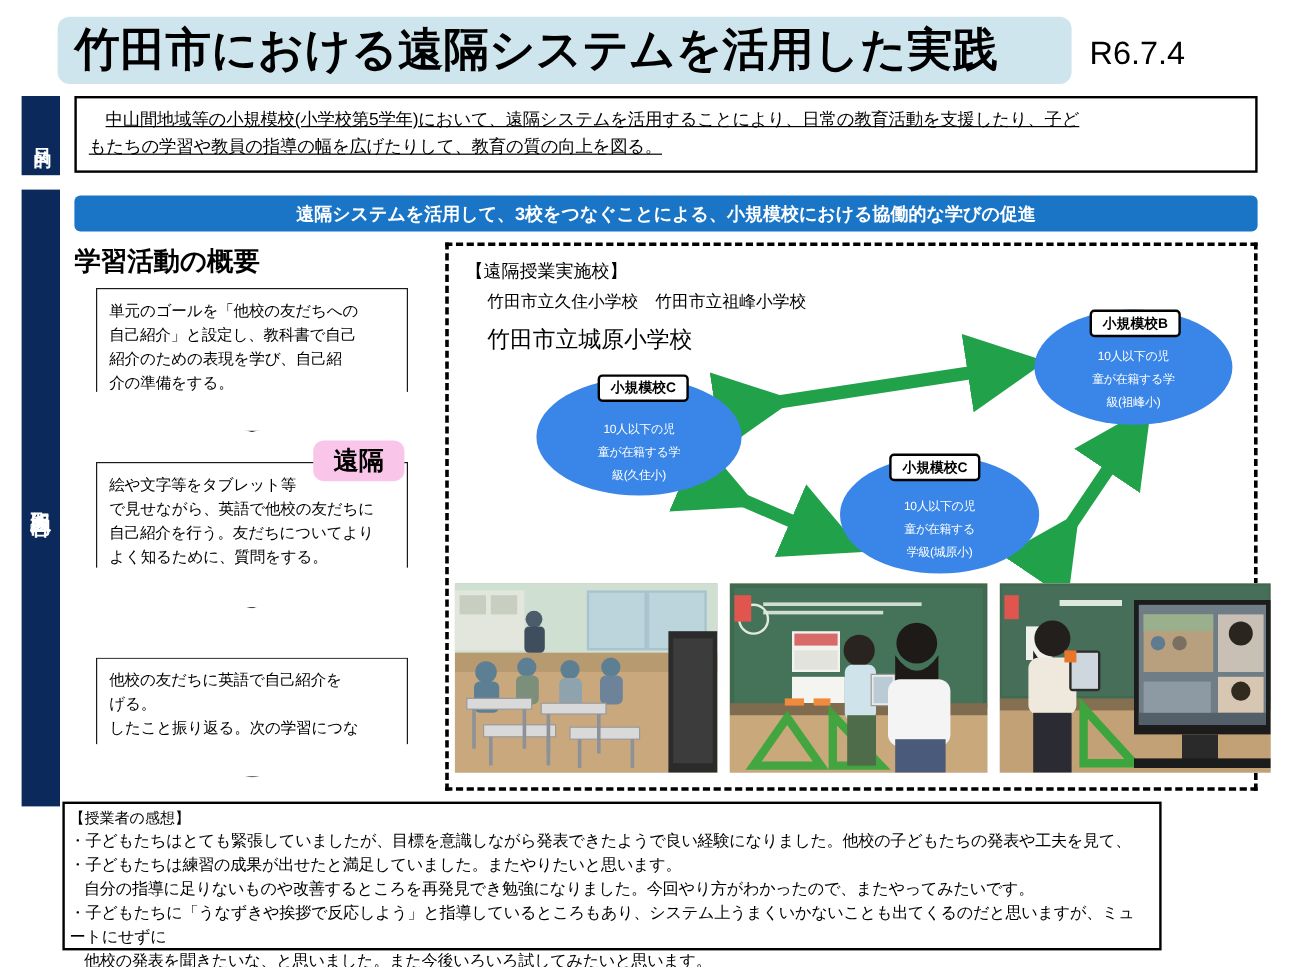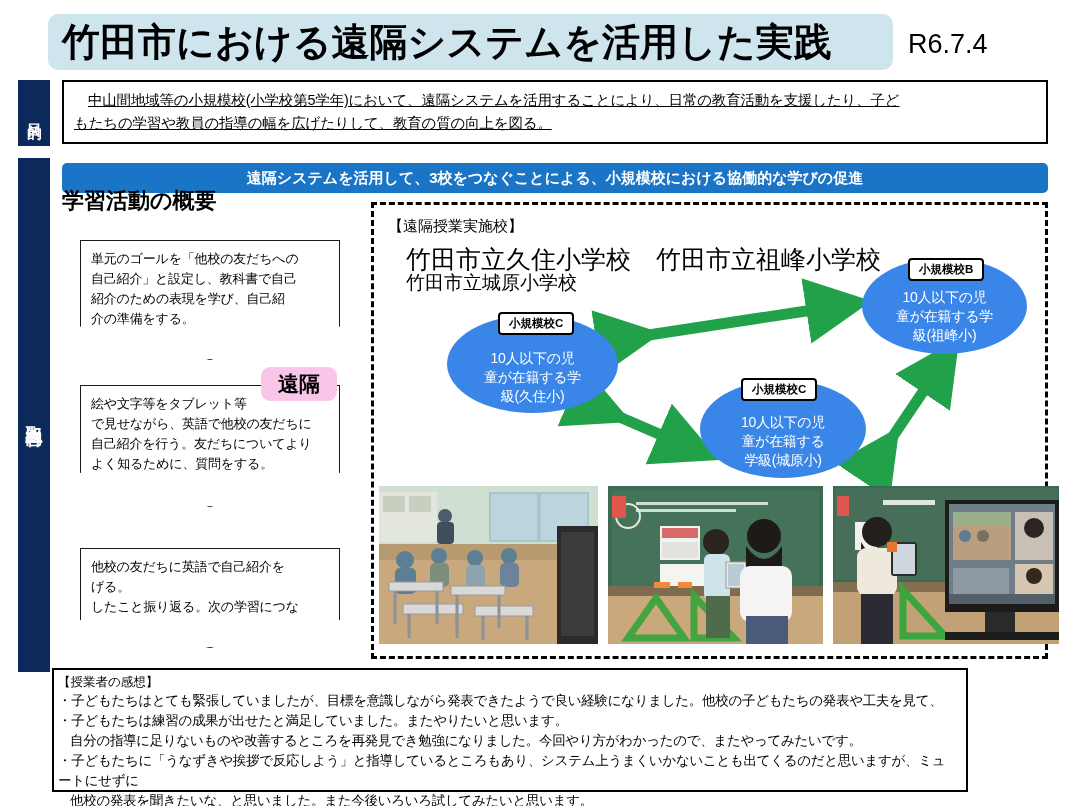--- a/index.html
+++ b/index.html
@@ -47,21 +47,21 @@
   
   .banner{
     position:absolute;left:62px;top:163px;width:986px;height:30px;
     background:#1a75c6;border-radius:5px;color:#fff;
     display:flex;align-items:center;justify-content:center;
     font-size:15px;font-weight:bold;letter-spacing:0px;
   }
 
   
   .sec-head{
-    position:absolute;left:62px;top:186px;
+    position:absolute;left:62px;top:203px;
     font-size:22px;font-weight:bold;letter-spacing:0px;white-space:nowrap;
   }
 
   
   .chev{
     position:absolute;left:80px;width:260px;
     background:#fff;border:1px solid #1a1a1a;box-sizing:border-box;
     -webkit-clip-path:polygon(0 0,100% 0,100% 72%,50% 100%,0 72%);
     clip-path:polygon(0 0,100% 0,100% 72%,50% 100%,0 72%);
   }
@@ -86,30 +86,30 @@
   }
 
   
   .dash-panel{
     position:absolute;left:371px;top:202px;width:677px;height:457px;
     border:3px dashed #000;box-sizing:border-box;background:#fff;
   }
   .impl-head{
     position:absolute;left:388px;top:217px;font-size:15px;white-space:nowrap;
   }
-  .impl-l1{position:absolute;left:406px;top:243px;font-size:25px;white-space:nowrap;font-family:Liberation Serif, serif;}
+  .impl-l1{position:absolute;left:406px;top:243px;font-size:14px;white-space:nowrap;font-family:Liberation Serif, serif;}
   .impl-l2{position:absolute;left:406px;top:270px;font-size:19px;white-space:nowrap;}
 
   
   .ellipse{
     position:absolute;background:#3a86e8;border-radius:50%;
     display:flex;flex-direction:column;align-items:center;
     color:#fff;text-align:center;
   }
-  .ellipse .etxt{font-size:14px;line-height:19px;letter-spacing:-0.3px;}
+  .ellipse .etxt{font-size:10px;line-height:19px;letter-spacing:-0.3px;}
   .etag{
     position:absolute;background:#fff;color:#000;border:2px solid #000;
     border-radius:4px;font-size:11.5px;font-weight:bold;
     padding:2px 9px;white-space:nowrap;
   }
   .ellA{left:447px;top:315px;width:171px;height:98px;}
   .ellA .etxt{margin-top:34px;}
   .tagA{left:498px;top:312px;}
   .ellB{left:862px;top:258px;width:165px;height:96px;}
   .ellB .etxt{margin-top:30px;}

